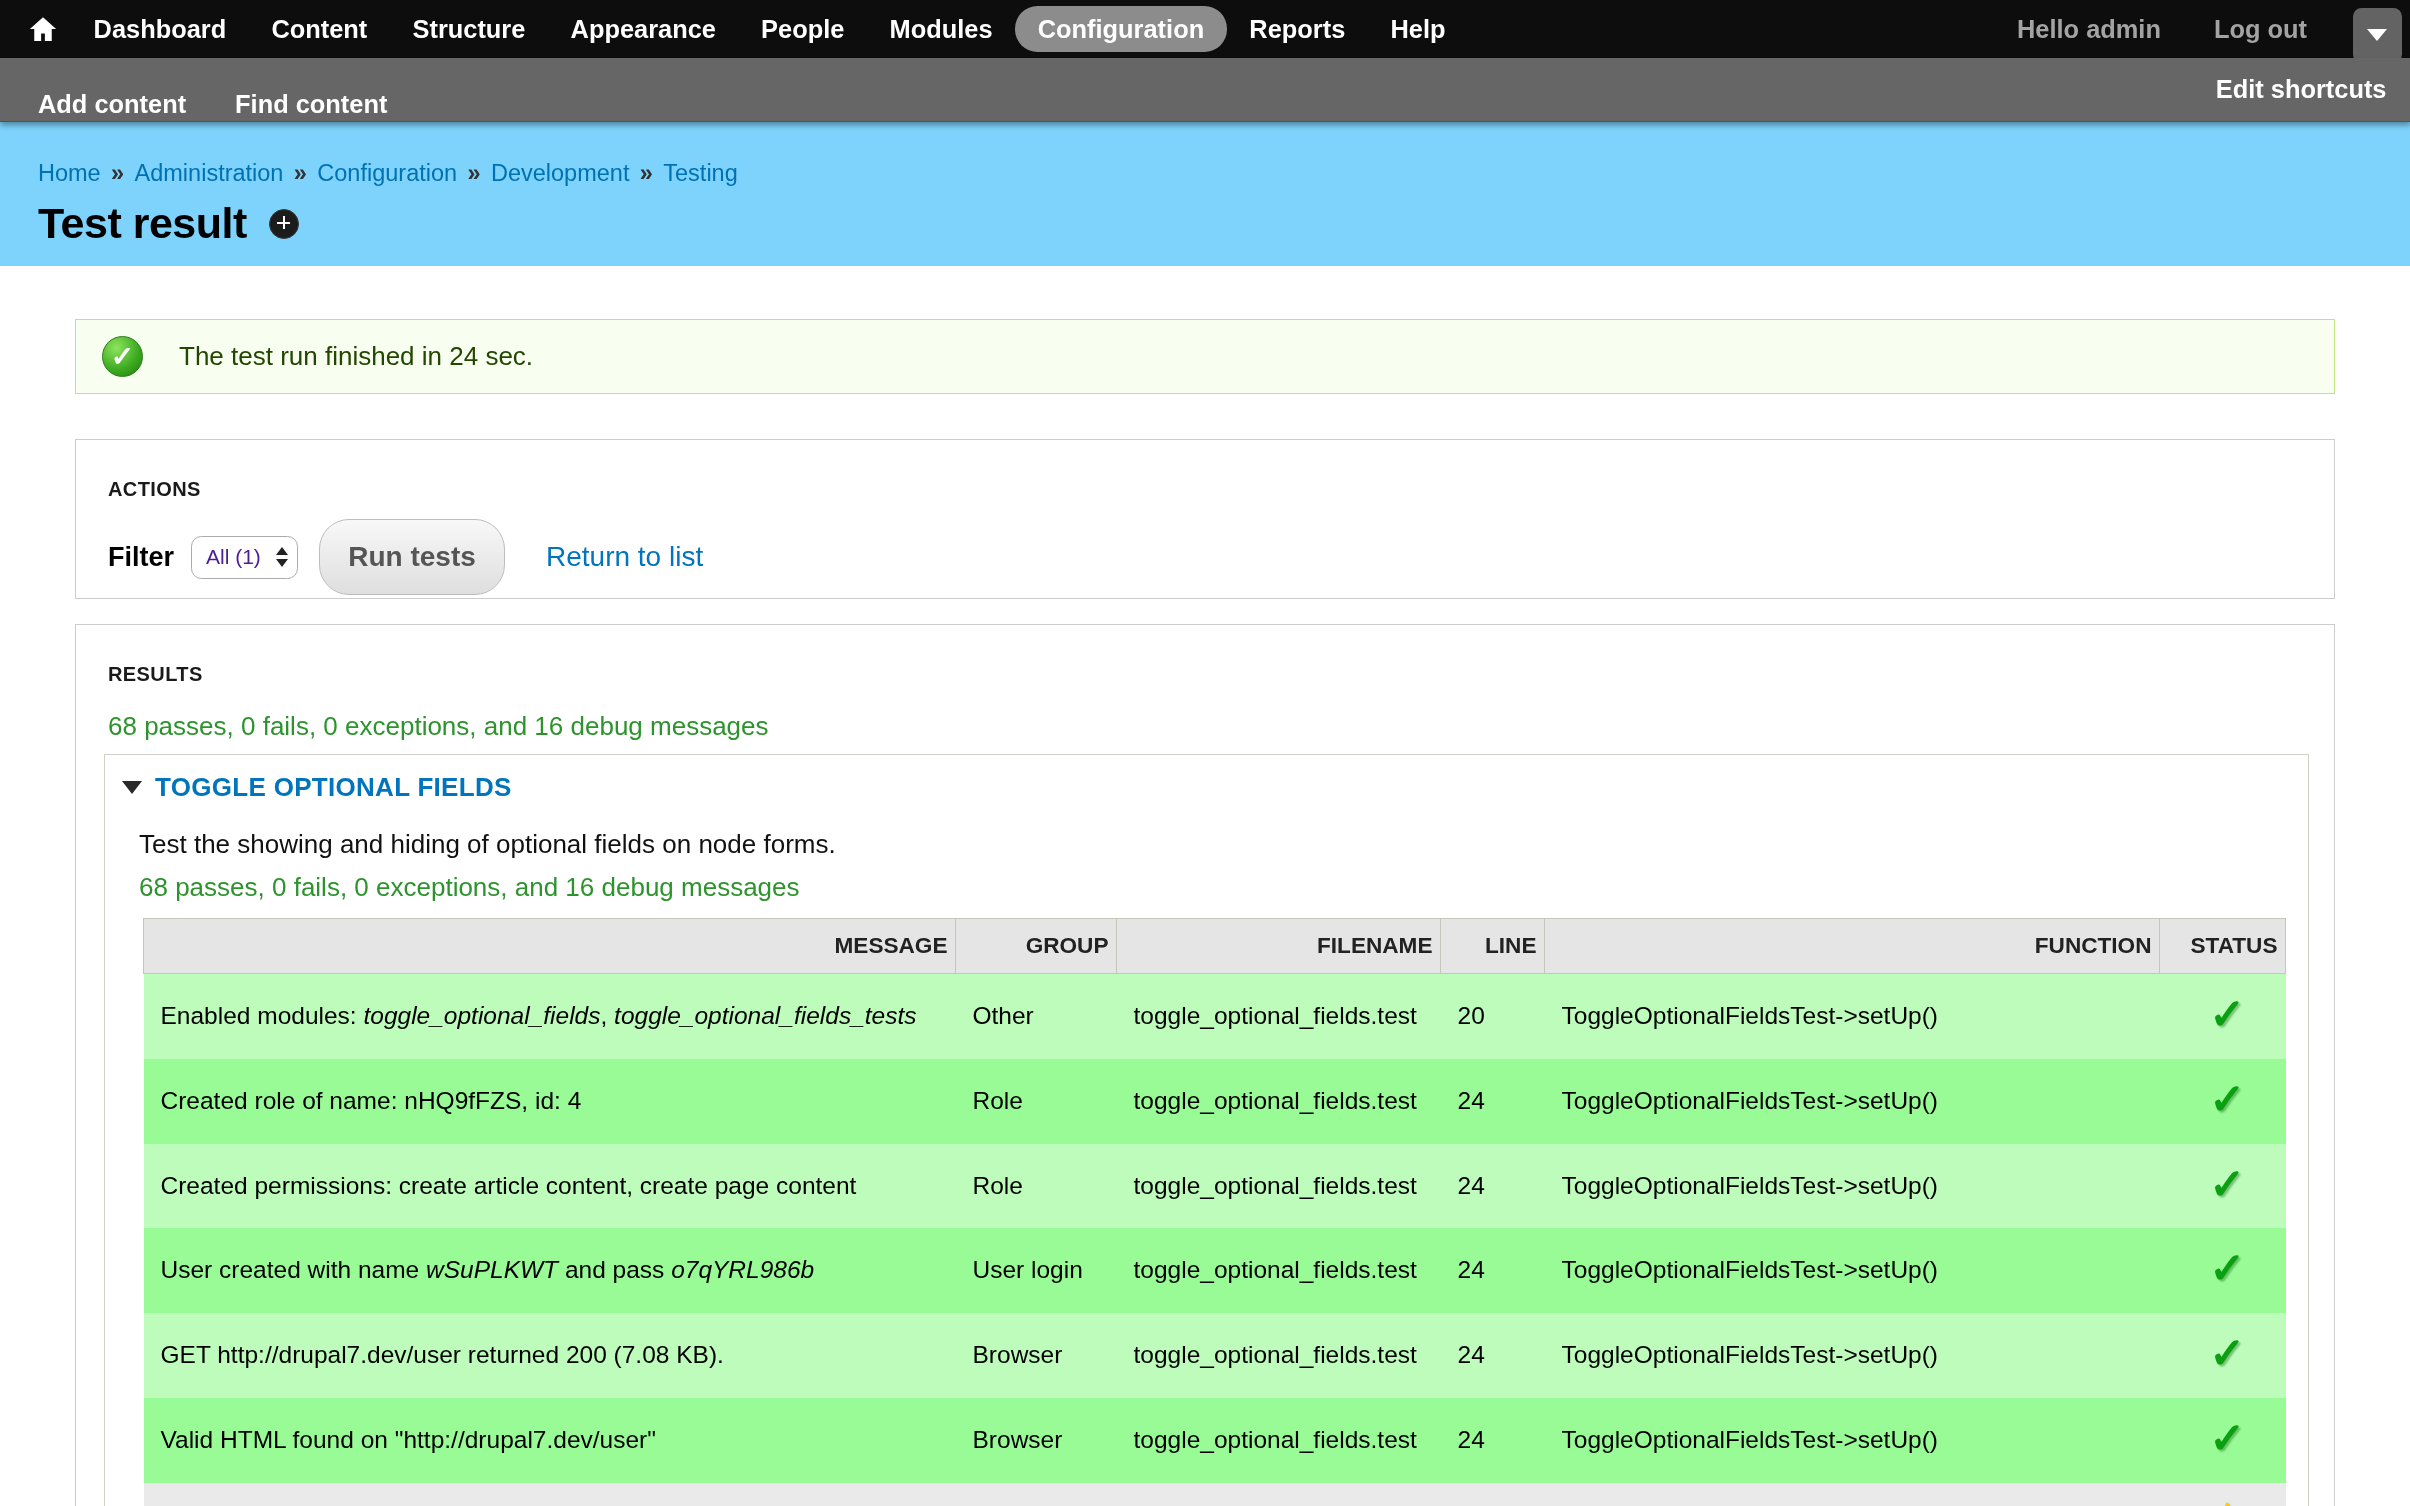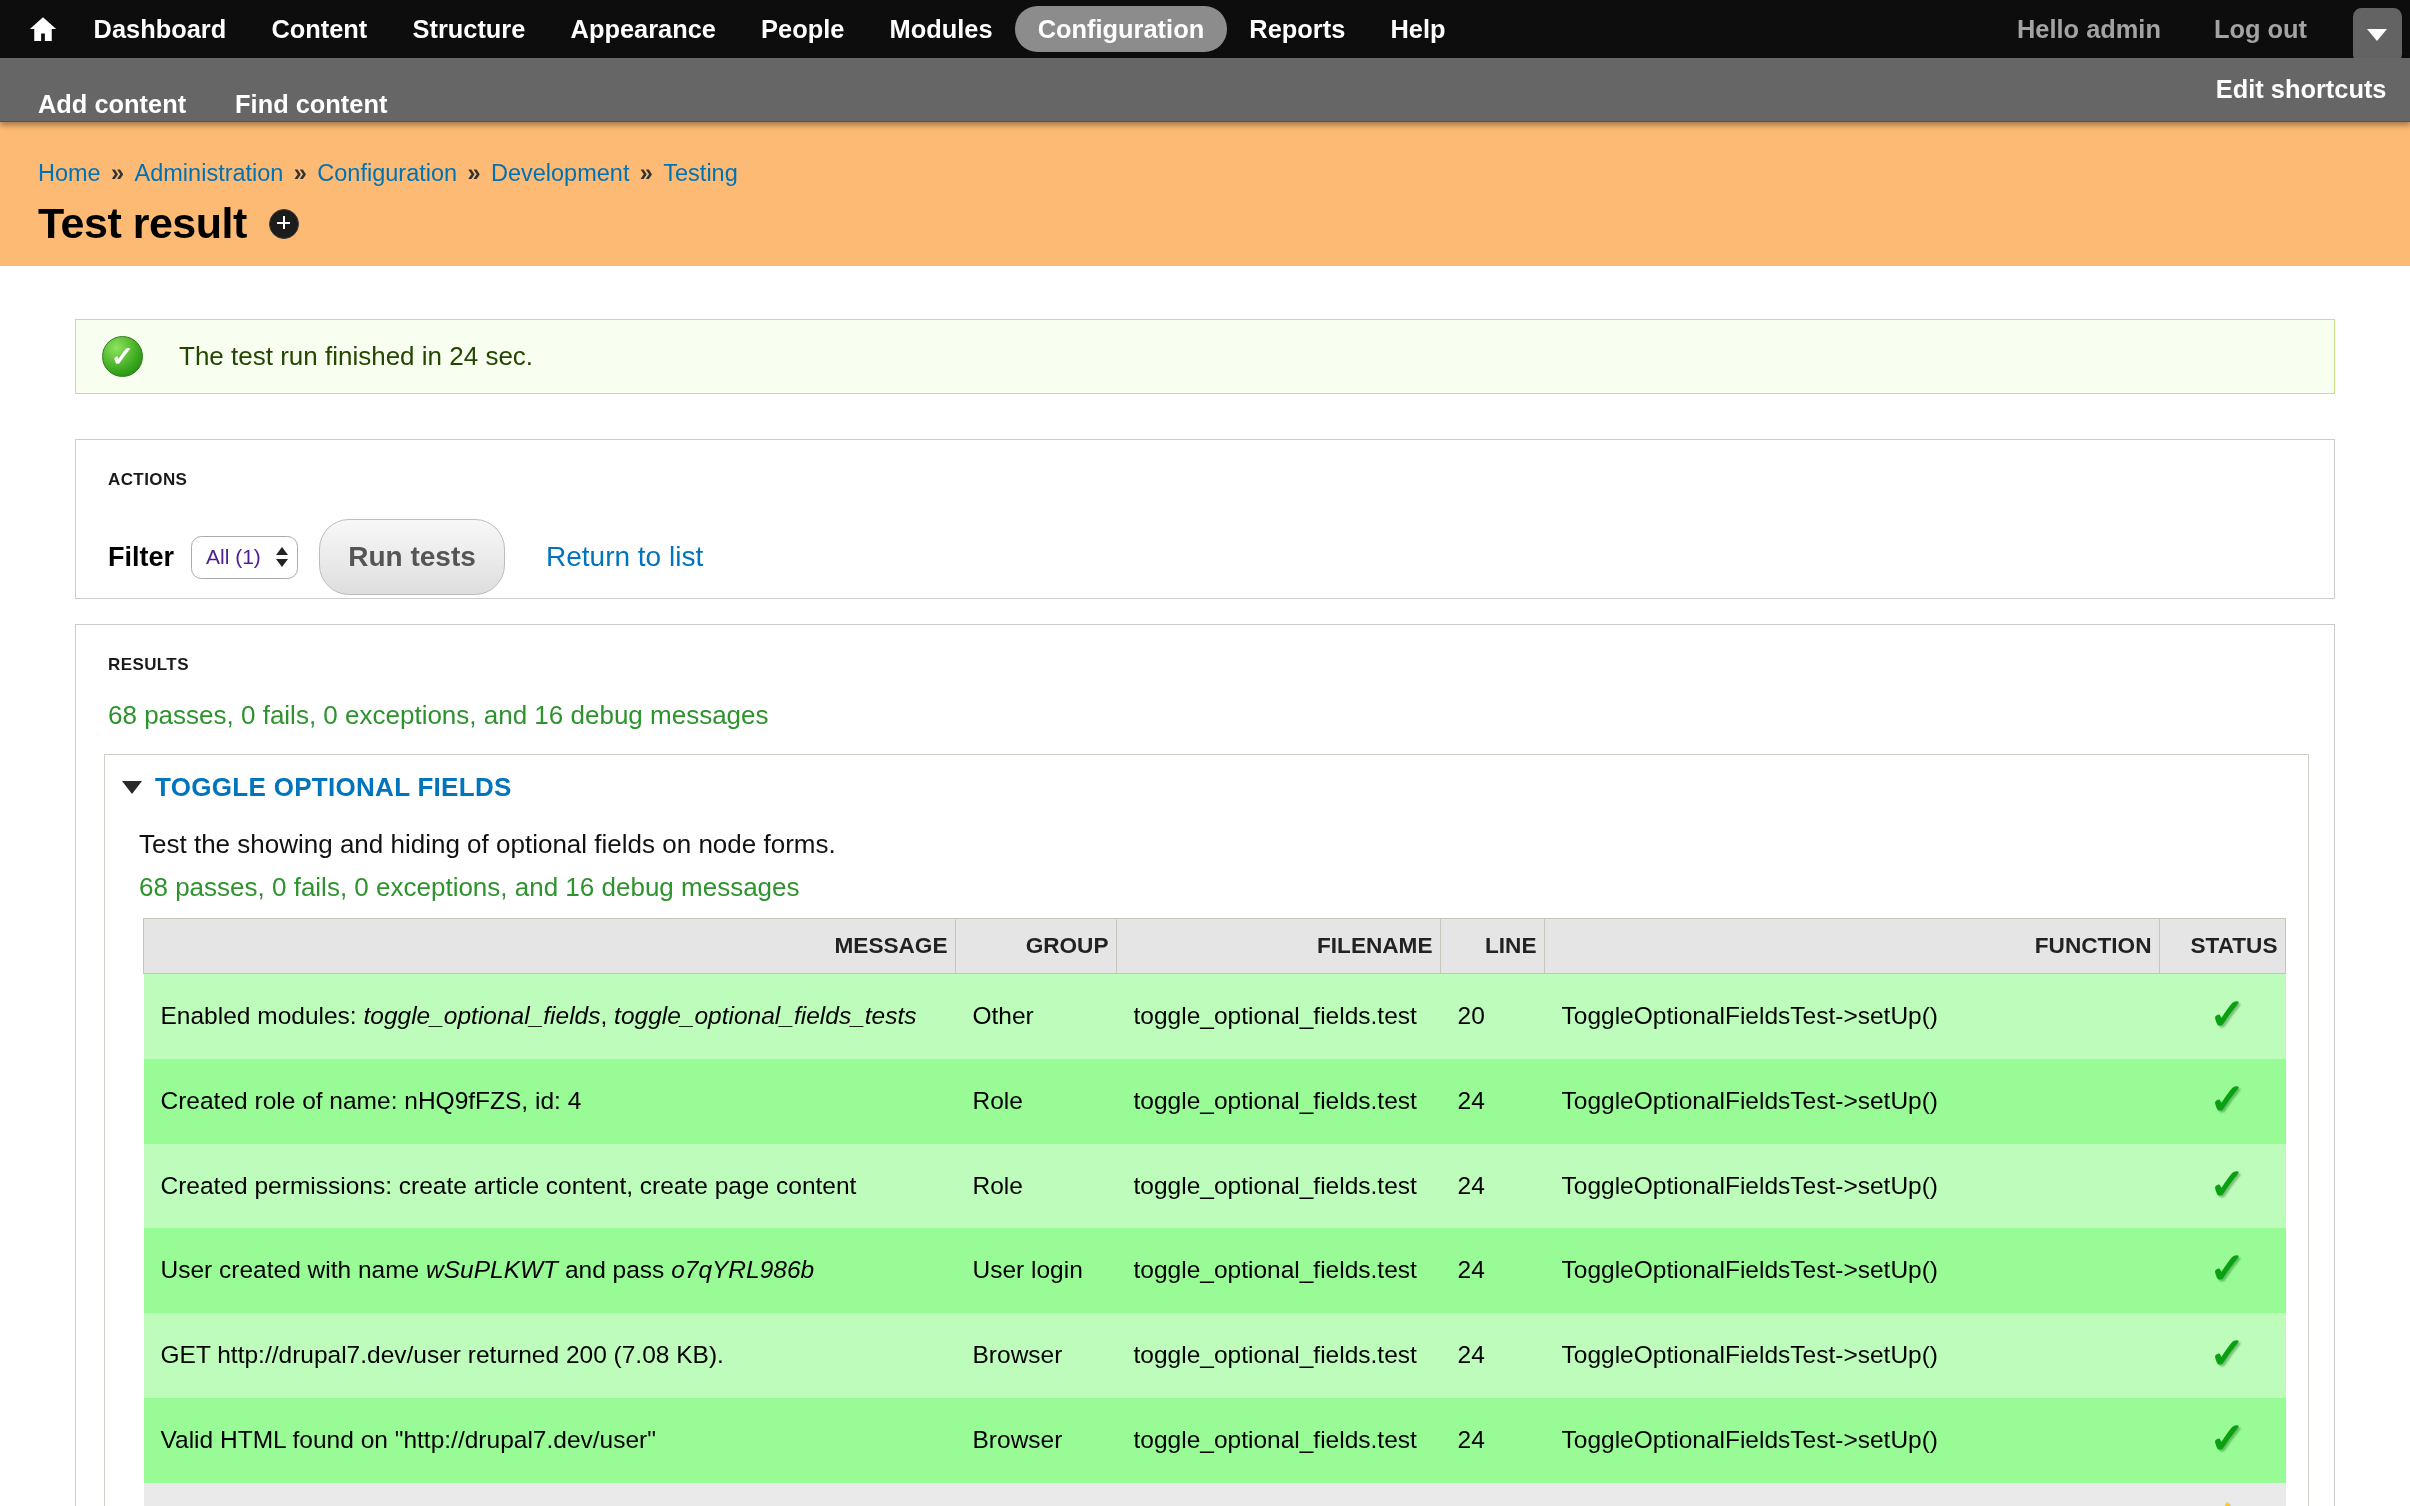--- a/index.html
+++ b/index.html
@@ -46,21 +46,21 @@
     display:flex; align-items:center; color:#fff; font-size:25.4px; font-weight:600;
     z-index:2;
   }
   #shortcut-links { display:flex; gap:49px; margin-left:38px; }
   #shortcut-links a { color:#fff;margin-top:29px; }
   #edit-shortcuts { margin-left:auto; margin-right:24.5px; color:#fff; }
 
   
   #pageheader {
     position:absolute; left:0; top:122px; width:2411px; height:144px;
-    background:#fdba74;
+    background:#7dd3fc;
   }
   #breadcrumb { position:absolute; left:38px; top:38px; font-size:23.5px; }
   #breadcrumb .crumb { color:#0071b3; }
   #breadcrumb .sep { color:#333; margin:0 10.4px; font-weight:bold; }
   #title-row { position:absolute; left:38px; top:77px; display:flex; align-items:center; }
   #page-title { font-size:43px; font-weight:bold; color:#000; letter-spacing:-0.5px; }
   #title-shortcut-toggle {
     margin-left:22.6px; width:30px; height:30px; border-radius:50%;
     background:#1c1c1c; border:1.9px solid #3a3a3a; position:relative;
   }
@@ -86,21 +86,21 @@
   #status-text { margin-left:36px; font-size:26px; color:#234600; }
 
   
   .panel {
     position:absolute; left:75px; width:2260px; background:#fff;
     border:0.9px solid #ccc;
   }
   #actions-panel { top:439px; height:160px; }
   #results-panel { top:624px; height:1036px; }
   .panel-heading {
-    margin:30px 0 0 32px; font-size:17px; font-weight:bold; color:#1a1a1a;
+    margin:38px 0 0 32px; font-size:20px; font-weight:bold; color:#1a1a1a;
     letter-spacing:0.4px;
   }
 
   
   #actions-row { position:absolute; left:32px; top:79px; display:flex; align-items:center; }
   #filter-label { font-size:27px; font-weight:bold; margin-right:17px; }
   #filter-select {
     width:107px; height:43px; border:1.9px solid #ababab; border-radius:10.4px;
     background:#fff; display:flex; align-items:center;
     padding:0 9.4px 0 14px; font-size:21px; color:#4c1d95;

